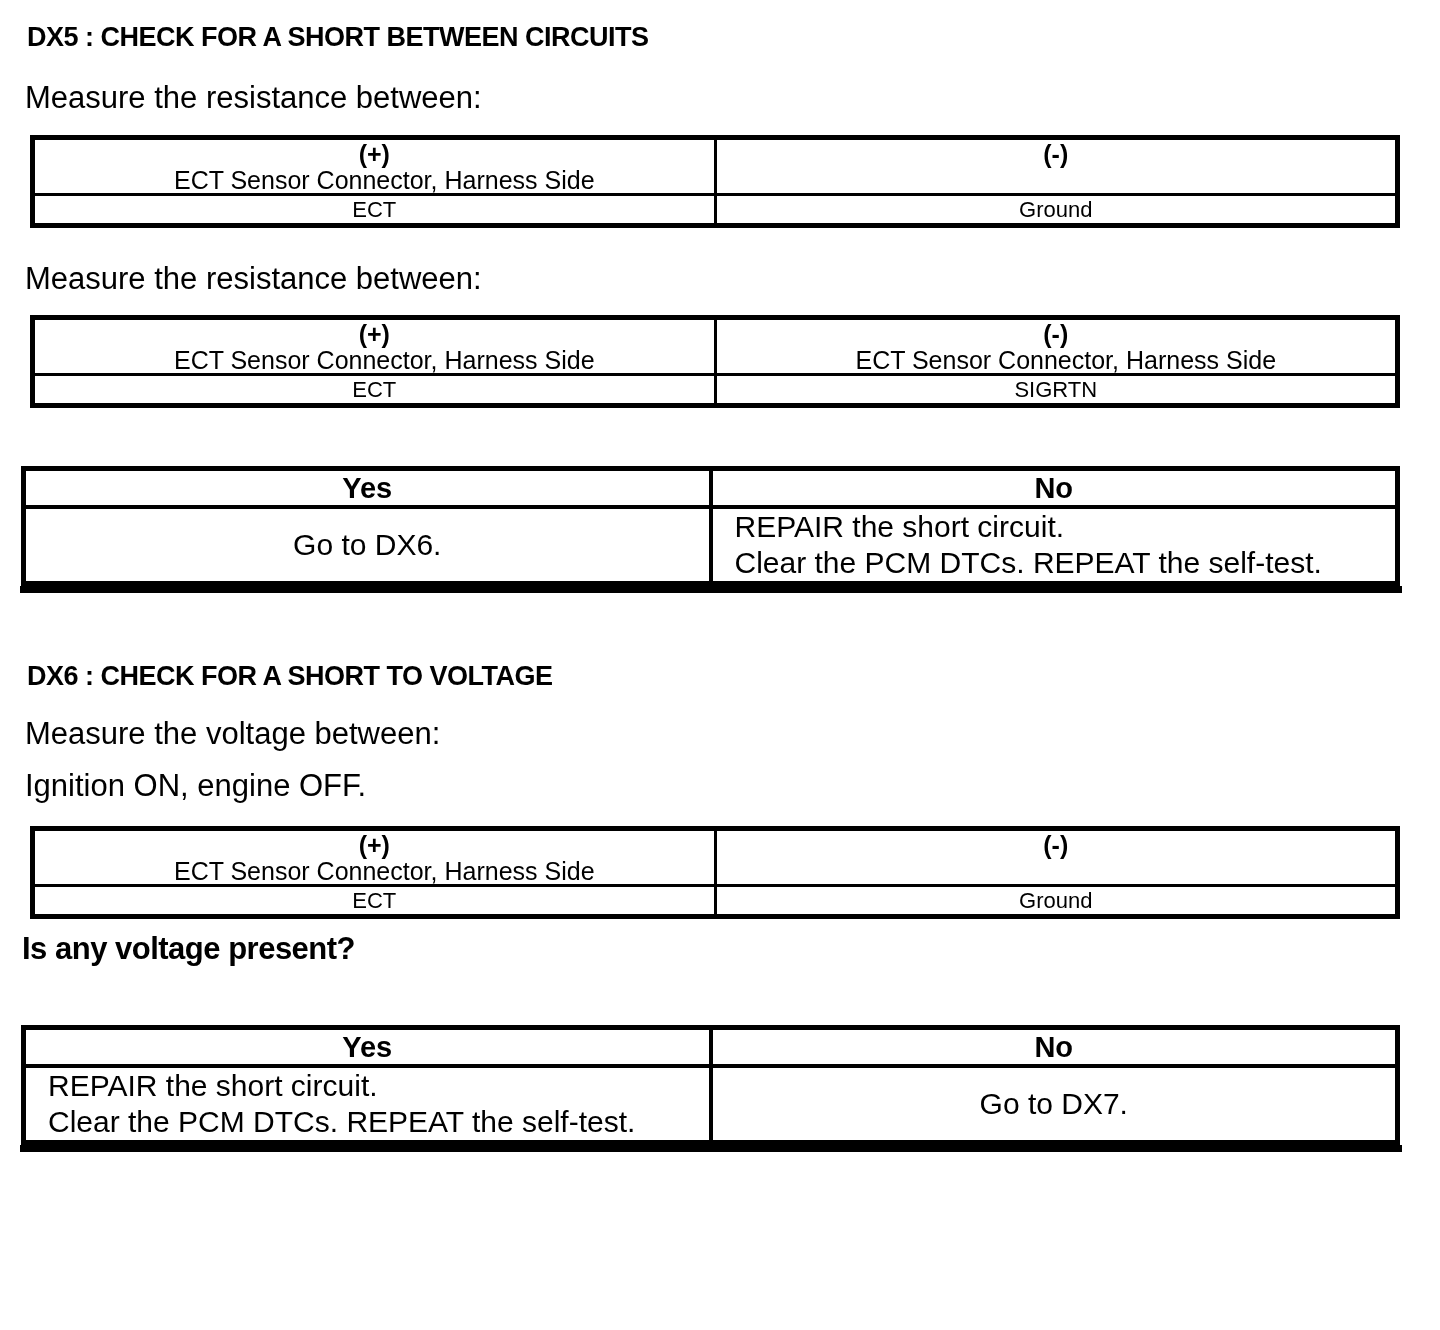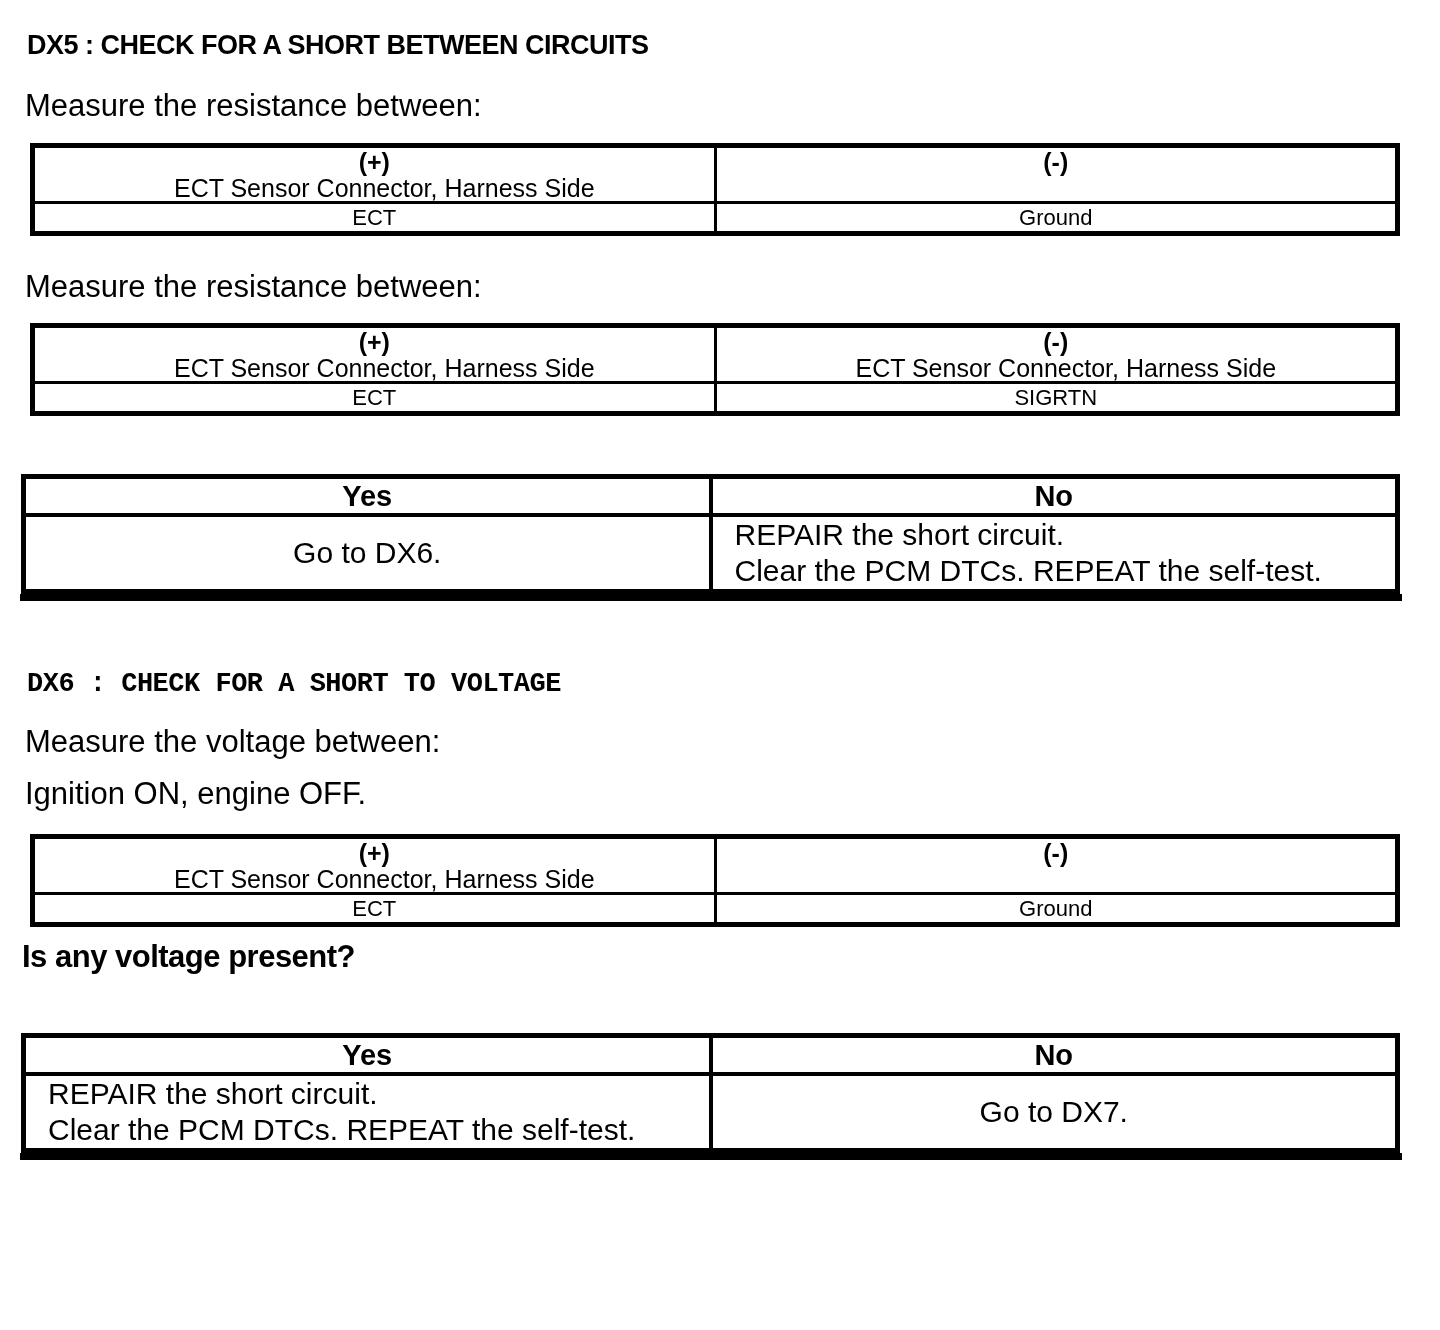--- a/index.html
+++ b/index.html
@@ -15,21 +15,21 @@
     height: 1330px;
     background: #ffffff;
     padding-top: 18px;
     box-sizing: border-box;
     overflow: hidden;
   }
   .sec-heading {
     font-size: 27px;
     font-weight: 700;
     line-height: 31px;
-    margin: 12px 0 0 27px;
+    margin: 4px 0 0 27px;
     letter-spacing: -0.5px;
   }
   .body-text {
     font-size: 31px;
     font-weight: 400;
     line-height: 36px;
     margin: 0 0 0 25px;
   }
   .question {
     font-size: 31px;
@@ -104,21 +104,21 @@
     margin: 0 0 0 20px;
   }
   
   .mt-text1     { margin-top: 27px; }
   .mt-table1    { margin-top: 19px; }
   .mt-text2     { margin-top: 33px; }
   .mt-table2    { margin-top: 18px; }
   .mt-question1 { margin-top: 26px; }
   .mt-ytable1   { margin-top: 58px; }
   .mt-divider   { margin-top: 48px; }
-  .mt-dx6head   { margin-top: 68px; font-family: Liberation Mono, monospace; }
+  .mt-dx6head   { margin-top: 68px; }
   .mt-ignition  { margin-top: 16px; }
   .mt-text3     { margin-top: 24px; }
   .mt-table3    { margin-top: 22px; }
   .mt-question2 { margin-top: 12px; }
   .mt-ytable2   { margin-top: 58px; }
   .mt-rule      { margin-top: 46px; }
 </style>
 </head>
 <body>
 

